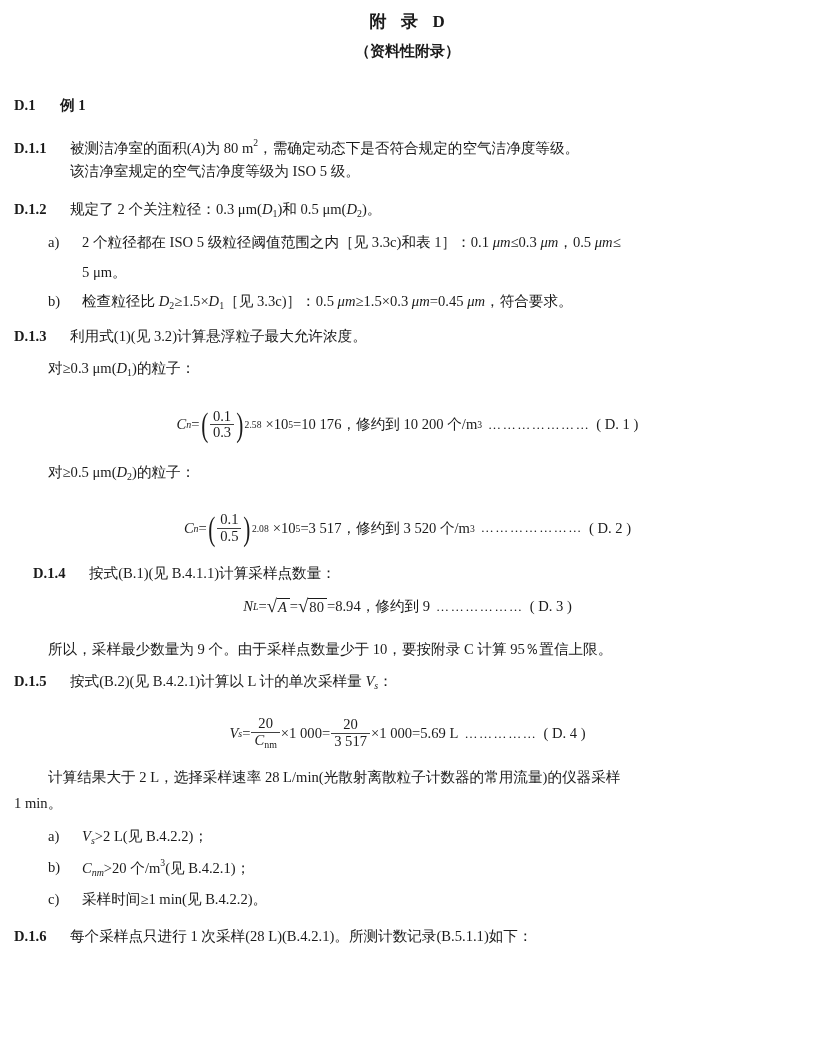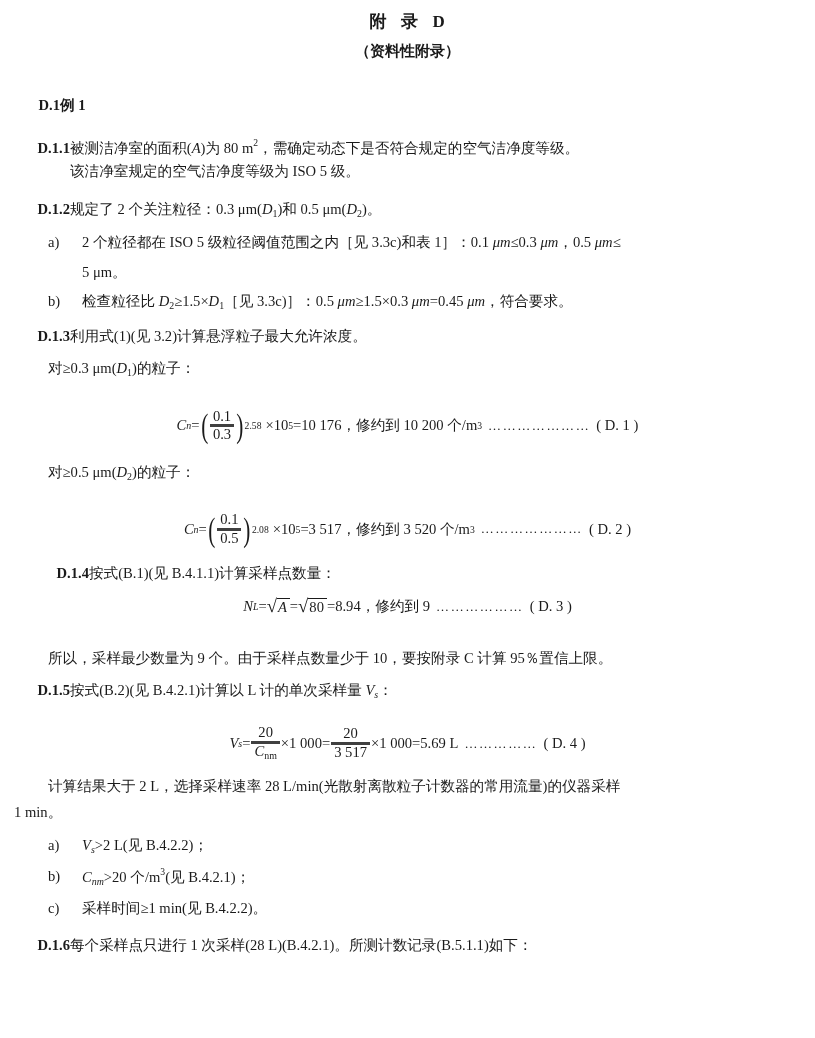--- a/index.html
+++ b/index.html
@@ -51,21 +51,20 @@
   
   .clause {
     font-size: 14.6px;
     line-height: 1.62;
     margin-top: 17px;
     position: relative;
   }
   .clause .num {
     font-weight: bold;
     display: inline-block;
-    text-align: right;
   }
   .clause .num.w {
     min-width: 56px;
   }
   .clause .txt {
     display: inline;
   }
   .para {
     font-size: 14.6px;
     line-height: 1.62;
@@ -134,21 +133,21 @@
   }
   .frac {
     display: inline-flex;
     flex-direction: column;
     align-items: center;
     vertical-align: middle;
     margin: 12px 1px;
     line-height: 1.08;
   }
   .frac .top { padding: 0 3px; }
-  .frac .bot { padding: 0 3px; border-top: 3px solid #404040; }
+  .frac .bot { padding: 0 3px; border-top: 1px solid #404040; }
   .paren {
     font-size: 2.35em;
     line-height: 0.72;
     display: inline-block;
     transform: scaleX(0.62);
     margin: 0 -1px;
     font-family: "Liberation Serif", serif;
   }
   .pwrap {
     display: inline-flex;
@@ -298,21 +297,21 @@
               <span class="radsym">√</span>
               <span class="radbody">80</span>
             </span>
           <span>=8.94，修约到 9</span>
           <span class="dots">………………</span>
           <span class="eqno">( D. 3 )</span>
         </span>
       </div>
     </div>
 
-    <div class="para" style="margin-top:16px;">所以，采样最少数量为 9 个。由于采样点数量少于 10，要按附录 C 计算 95％置信上限。</div>
+    <div class="para" style="margin-top:7px;">所以，采样最少数量为 9 个。由于采样点数量少于 10，要按附录 C 计算 95％置信上限。</div>
 
     <div class="clause" style="margin-top:8px;">
       <span class="num w">D.1.5</span><span class="txt">按式(B.2)(见 B.4.2.1)计算以 L 计的单次采样量 </span><span class="var">V</span><span class="sub">s</span><span class="txt">：</span>
     </div>
 
     <div class="eqrow tall" style="margin-top:10px;">
       <div class="eq">
         <span class="mathwrap">
           <span class="var">V</span>
             <span class="sub">s</span>

